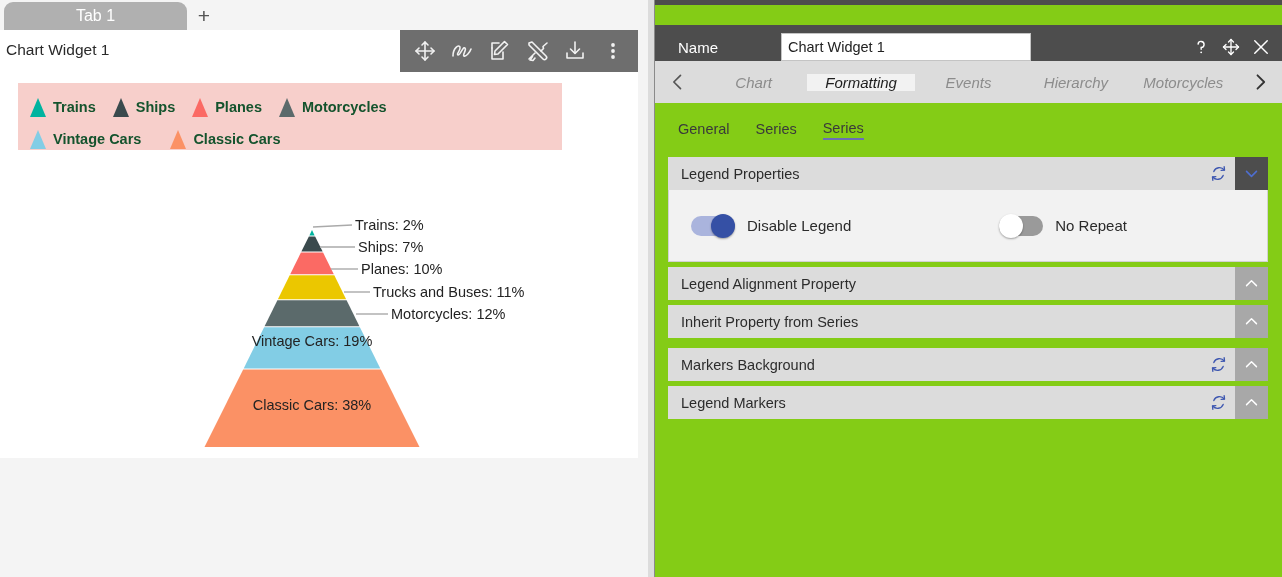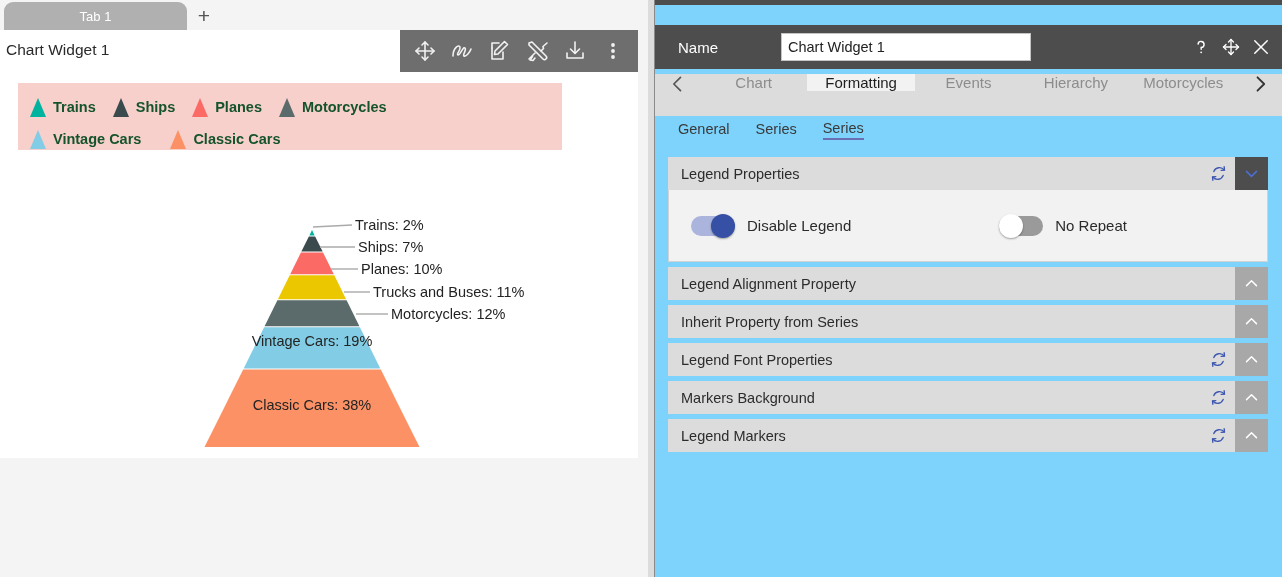--- a/index.html
+++ b/index.html
@@ -23,21 +23,21 @@
     position: absolute; left: 0; top: 0;
     width: 655px; height: 30px;
     background: #f4f4f4;
   }
   #tab-1 {
     position: absolute; left: 4px; top: 2px;
     width: 183px; height: 30px;
     background: #b0b0b0;
     border-radius: 9px 9px 0 0;
     color: #ffffff;
-    font-size: 13px;
+    font-size: 16px;
     display: flex; align-items: center; justify-content: center;
     cursor: pointer;
     padding-bottom: 2px;
   }
   #tab-add {
     position: absolute; left: 193px; top: 4px;
     width: 22px; height: 22px;
     color: #555; font-size: 21px; line-height: 21px;
     display: flex; align-items: center; justify-content: center;
     cursor: pointer; font-weight: 300;
@@ -102,21 +102,21 @@
 
   
   #divider {
     position: absolute; left: 648px; top: 0;
     width: 7px; height: 577px;
     background: #dcdcdc; border-right: 1px solid #8a8a8a;
   }
   #right-pane {
     position: absolute; left: 655px; top: 0;
     width: 627px; height: 577px;
-    background: #7dd3fc;
+    background: #84cc16;
   }
   #panel-topbar {
     position: absolute; left: 0; top: 0;
     width: 627px; height: 5px;
     background: #4d4d4d;
   }
   #panel-header {
     position: absolute; left: 0; top: 25px;
     width: 627px; height: 44px;
     background: #4d4d4d;
@@ -140,24 +140,24 @@
     position: absolute; right: 10px; top: 0;
     height: 44px; display: flex; align-items: center; gap: 7px;
   }
   .hdr-ico {
     width: 23px; height: 23px;
     display: flex; align-items: center; justify-content: center;
     color: #ffffff; cursor: pointer;
   }
 
   #panel-tabs {
-    position: absolute; left: 0; top: 74px;
+    position: absolute; left: 0; top: 61px;
     width: 627px; height: 42px;
     background: #dcdcdc;
-    display: flex; align-items: flex-start;
+    display: flex; align-items: center; font-style: italic;
   }
   .ptab-arrow {
     width: 45px;
     display: flex; align-items: center; justify-content: center;
     cursor: pointer; color: #555555;
   }
   .ptab {
     flex: 1;
     display: flex; align-items: center; justify-content: center;
     font-size: 15px; color: #8c8c8c; cursor: pointer;
@@ -504,38 +504,20 @@
         <div class="s-actions">
           <div class="chev-btn">
             <svg width="17" height="17" viewBox="0 0 24 24" fill="none" stroke="#ffffff" stroke-width="2" stroke-linecap="round" stroke-linejoin="round">
               <polyline points="5,15 12,8 19,15"></polyline>
             </svg>
           </div>
         </div>
       </div>
       <div class="gap-5"></div>
 
-      <div class="section-head">
-        <span class="s-title">Legend Font Properties</span>
-        <div class="s-actions">
-          <div class="refresh-btn">
-            <svg width="17" height="17" viewBox="0 0 24 24" fill="none" stroke="#3e57b0" stroke-width="1.9" stroke-linecap="round" stroke-linejoin="round">
-              <path d="M20 7 a8.5 8.5 0 0 0 -14.6 2.2"></path>
-                <polyline points="20,2.5 20.5,7.3 15.8,7.6"></polyline>
-              <path d="M4 17 a8.5 8.5 0 0 0 14.6 -2.2"></path>
-                <polyline points="4,21.5 3.5,16.7 8.2,16.4"></polyline>
-            </svg>
-          </div>
-          <div class="chev-btn">
-            <svg width="17" height="17" viewBox="0 0 24 24" fill="none" stroke="#ffffff" stroke-width="2" stroke-linecap="round" stroke-linejoin="round">
-              <polyline points="5,15 12,8 19,15"></polyline>
-            </svg>
-          </div>
-        </div>
-      </div>
       <div class="gap-5"></div>
 
       <div class="section-head">
         <span class="s-title">Markers Background</span>
         <div class="s-actions">
           <div class="refresh-btn">
             <svg width="17" height="17" viewBox="0 0 24 24" fill="none" stroke="#3e57b0" stroke-width="1.9" stroke-linecap="round" stroke-linejoin="round">
               <path d="M20 7 a8.5 8.5 0 0 0 -14.6 2.2"></path>
                 <polyline points="20,2.5 20.5,7.3 15.8,7.6"></polyline>
               <path d="M4 17 a8.5 8.5 0 0 0 14.6 -2.2"></path>

